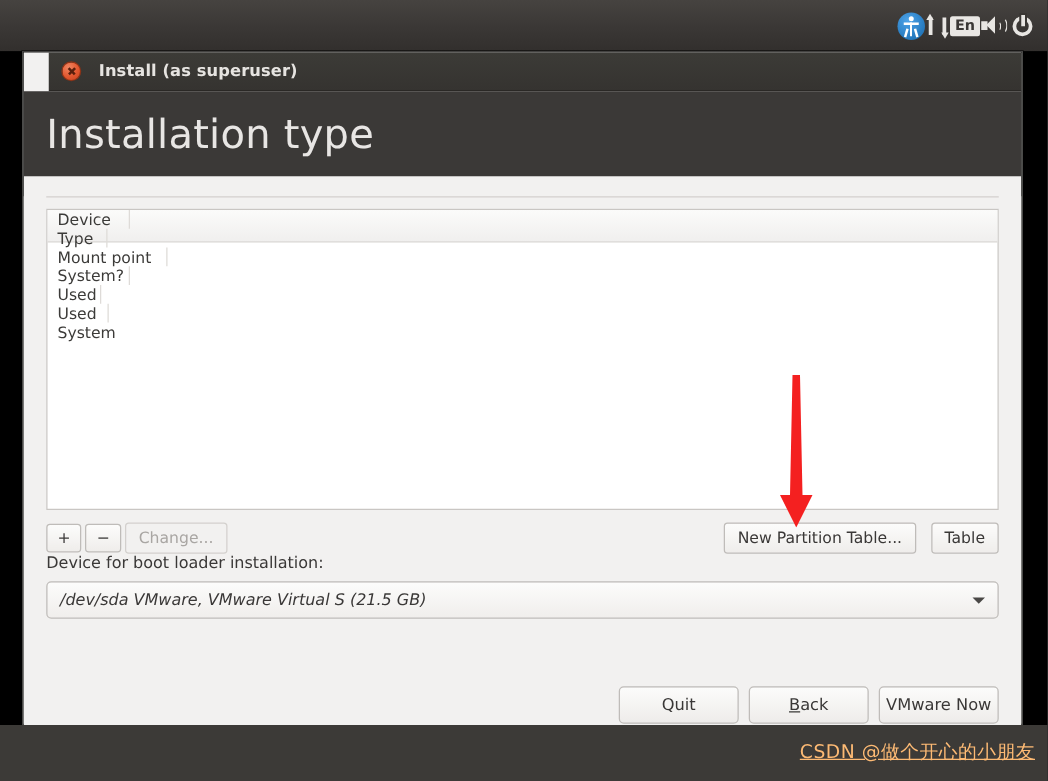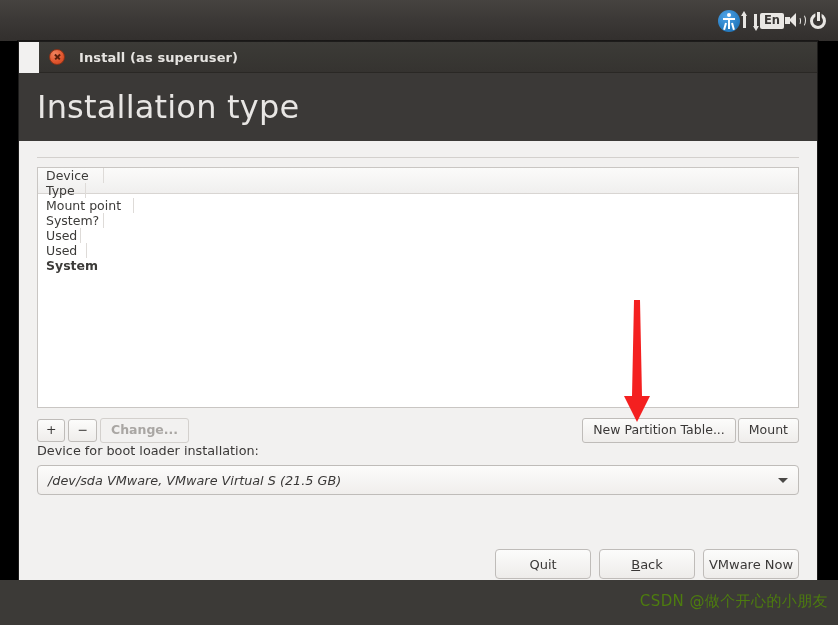--- a/index.html
+++ b/index.html
@@ -197,21 +197,21 @@
   }
   #table-head .th {
     display: flex; align-items: center;
     padding: 0 8px;
     font-size: 12.5px;
     color: #3c3b39;
     border-right: 1px solid #dedbd8;
     white-space: nowrap;
     cursor: pointer;
   }
-  #table-head .th.last { border-right: none; flex: 1; font-weight: bold; }
+  #table-head .th.last { border-right: none; flex: 1; }
 
   .trow {
     height: 20px; display: flex; align-items: center;
     padding-left: 5px;
     font-size: 12.5px;
     cursor: pointer;
   }
   .trow.selected { background: #e8733a; color: #ffffff; }
 
   
@@ -225,24 +225,24 @@
     font-size: 12.5px;
     color: #3a3837;
     background: linear-gradient(to bottom, #fcfcfb 0%, #efedeb 100%);
     border: 1px solid #bfbcb9;
     border-radius: 3px;
     padding: 4px 10px 5px 10px;
     line-height: 14px;
     cursor: pointer;
     white-space: nowrap;
   }
-  .btn.disabled { color: #a9a6a3; font-weight: bold; }
+  .btn.disabled { color: #a9a6a3; }
   .btn.small { padding: 3px 8px 4px 8px; min-width: 25px; text-align: center; }
   #tools-left { display: flex; gap: 3px; align-items: center; }
-  #tools-right { margin-left: auto; display: flex; gap: 2px; align-items: center; }
+  #tools-right { margin-left: auto; display: flex; gap: 12px; align-items: center; }
 
   
   #bootloader-label {
     font-size: 12.8px;
     color: #3a3837;
   }
   #bootloader-combo {
     margin-top: 7px;
     height: 30px;
     background: linear-gradient(to bottom, #fcfcfb 0%, #f0eeec 100%);
@@ -294,24 +294,25 @@
   
   #bottom-strip {
     position: absolute;
     left: 0; top: 580px;
     width: 838px; height: 45px;
     background: #3c3a37;
   }
   #watermark {
     position: absolute;
     right: 10px; top: 592px;
-    color: #4d7c0f;
+    color: #fdba74;
     font-size: 15px;
     letter-spacing: 0.4px;
     white-space: nowrap;
+    text-decoration: underline;
   }
   #black-left {
     position: absolute; left: 0; top: 41px;
     width: 18px; height: 539px; background: #000;
   }
   #black-right {
     position: absolute; left: 818px; top: 41px;
     width: 20px; height: 539px; background: #000;
   }
 </style>
@@ -394,21 +395,21 @@
       </div>
 
       <div id="tools-row">
         <div id="tools-left">
           <div class="btn small">+</div>
           <div class="btn small">−</div>
           <div class="btn disabled" style="border-color:#d3d0cd;background:#f2f1f0">Change...</div>
         </div>
         <div id="tools-right">
           <div class="btn">New Partition Table...</div>
-          <div class="btn">Mount</div>
+          <div class="btn">Table</div>
         </div>
       </div>
 
       <div id="bootloader-label">Device for boot loader installation:</div>
 
       <div id="bootloader-combo">
         <span>/dev/sda VMware, VMware Virtual S (21.5 GB)</span>
         <span id="combo-arrow"></span>
       </div>
 

